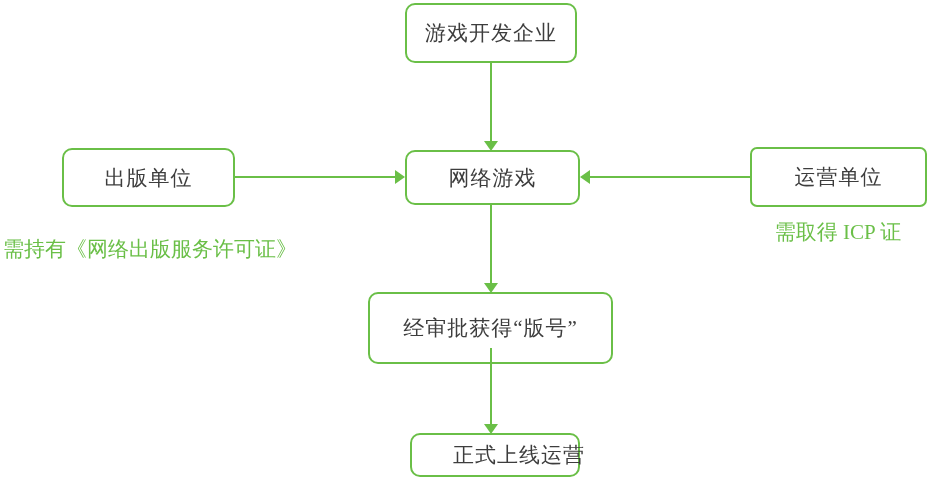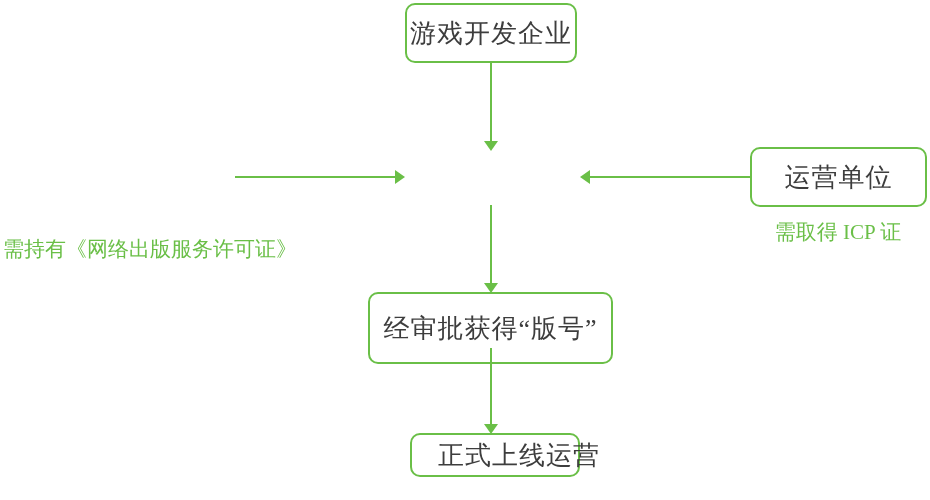--- a/index.html
+++ b/index.html
@@ -21,29 +21,29 @@
     overflow: hidden;
   }
   .node {
     position: absolute;
     background: var(--node-fill);
     border: 2px solid var(--accent-green);
     border-radius: 10px;
     display: flex;
     align-items: center;
     justify-content: center;
-    font-size: 26px;
+    font-size: 21px;
     color: var(--node-text);
     white-space: nowrap;
     letter-spacing: 1px;
   }
   .node-developer { left: 405px; top: 3px;   width: 172px; height: 60px; }
   .node-publisher { left: 62px;  top: 148px; width: 173px; height: 59px; }
   .node-game      { left: 405px; top: 150px; width: 175px; height: 55px; }
-  .node-operator  { left: 750px; top: 147px; width: 177px; height: 60px; }
+  .node-operator  { left: 750px; top: 147px; width: 177px; height: 60px; border-radius: 7px; }
   .node-license   { left: 368px; top: 292px; width: 245px; height: 72px; }
   .node-launch    { left: 410px; top: 433px; width: 170px; height: 44px; padding-left: 48px; }
 
   .edge-line {
     position: absolute;
     background: var(--accent-green);
   }
   .line-dev-game   { left: 490px; top: 63px;  width: 2px;   height: 79px; }
   .line-game-lic   { left: 490px; top: 205px; width: 2px;   height: 79px; }
   .line-lic-launch { left: 490px; top: 348px; width: 2px;   height: 77px; }
@@ -88,21 +88,27 @@
 </style>
 </head>
 <body>
 
 <div class="canvas">
 
   <div class="node node-developer">
     <span>游戏开发企业</span>
   </div>
 
+  <div class="node node-publisher">
+    <span>出版单位</span>
+  </div>
 
+  <div class="node node-game">
+    <span>网络游戏</span>
+  </div>
 
   <div class="node node-operator">
     <span>运营单位</span>
   </div>
 
   <div class="node node-license">
     <span>经审批获得“版号”</span>
   </div>
 
   <div class="node node-launch">

